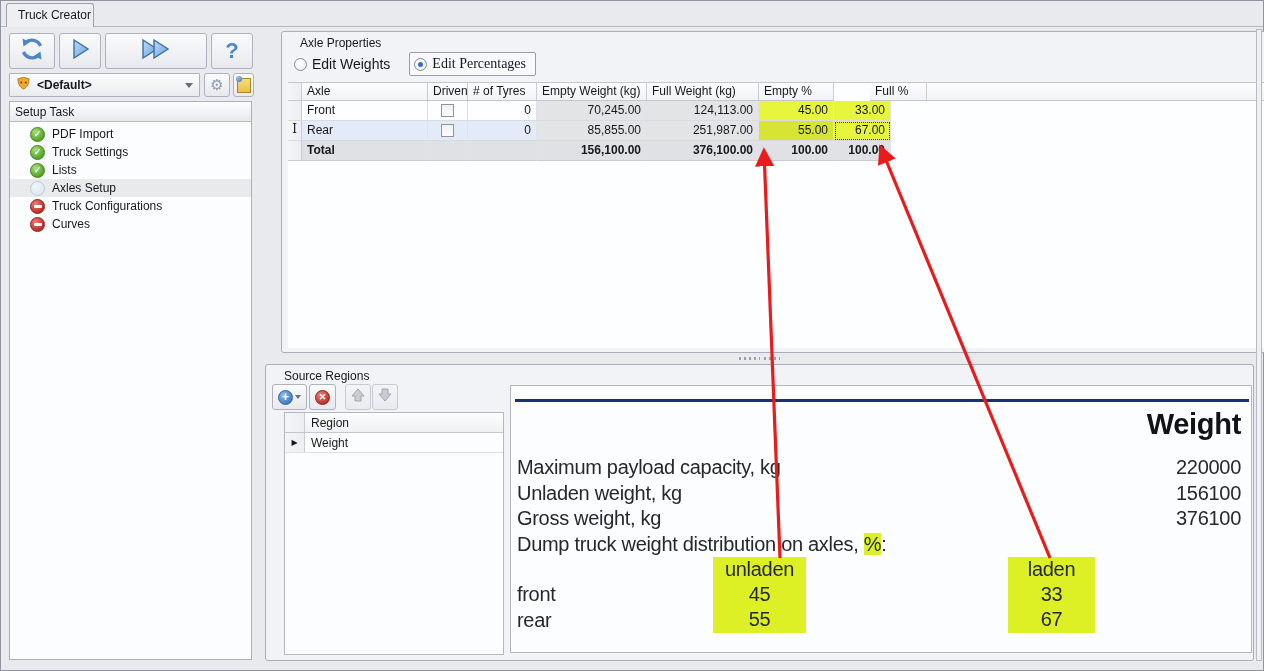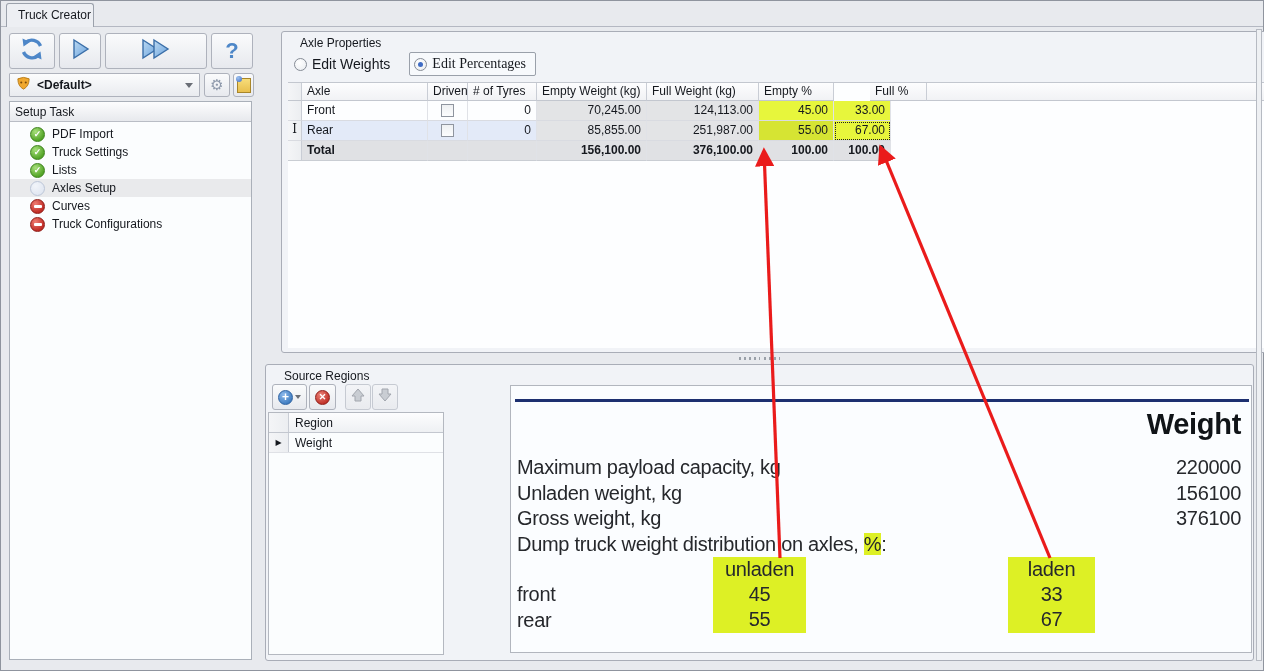--- a/index.html
+++ b/index.html
@@ -60,21 +60,21 @@
   .ibeam { font-family:"DejaVu Serif", serif; font-size:12px; }
 
   
   #splitter { position:absolute; left:264px; top:353px; width:989px; height:9px; display:flex; align-items:center; justify-content:center; }
   #splitter .grip { width:42px; height:3px; background:repeating-linear-gradient(90deg,#9aa0a8 0 1.5px, transparent 1.5px 5px); }
 
   
   .mini { width:15px; height:15px; border-radius:50%; display:flex; align-items:center; justify-content:center; color:#fff; font-weight:bold; }
   .mini.add { background:radial-gradient(circle at 35% 30%, #8db9ec, #3f7cc0 75%); border:1px solid #2e62a2; font-size:12px; line-height:12px; }
   .mini.del { background:radial-gradient(circle at 35% 30%, #ea8177, #c03028 75%); border:1px solid #8f1d18; font-size:9px; }
-  #region-list { position:absolute; left:2px; top:47px; width:176px; bottom:5px; background:#fbfdfe; border:1px solid #b4b8c0; font-size:12px; }
+  #region-list { position:absolute; left:18px; top:47px; width:220px; bottom:5px; background:#fbfdfe; border:1px solid #b4b8c0; font-size:12px; }
   #region-list .rrow { display:flex; height:20px; border-bottom:1px solid #dfe1e6; }
   #region-list .rrow.hdr2 { background:linear-gradient(#fdfdfe,#eef0f3); border-bottom:1px solid #c3c7cf; }
   #region-list .rind { width:20px; border-right:1px solid #c9cdd5; text-align:center; font-size:8px; padding-top:5px; background:linear-gradient(90deg,#f4f5f7,#eceef1); }
   #region-list .rlabel { padding:3px 0 0 6px; }
 
   
   #preview { position:absolute; left:244px; top:20px; width:742px; height:268px; background:#fbfdff; border:1px solid #b2b6be; letter-spacing:-0.3px; }
   #preview .rule { position:absolute; left:4px; top:13px; width:734px; height:3px; background:#1d3070; }
   #preview .heading { position:absolute; right:10px; top:22px; font-size:29px; font-weight:bold; color:#101418; }
   .specline { position:absolute; left:6px; right:10px; height:25px; font-size:20px; color:#26282c; display:flex; justify-content:space-between; }
@@ -176,27 +176,27 @@
           <span>Lists</span>
         </div>
         <div class="task-item sel">
           <span class="st-icon st-current"></span>
           <span>Axles Setup</span>
         </div>
         <div class="task-item">
           <span class="st-icon st-blocked">
             <i></i>
           </span>
-          <span>Curves</span>
+          <span>Truck Configurations</span>
         </div>
         <div class="task-item">
           <span class="st-icon st-blocked">
             <i></i>
           </span>
-          <span>Truck Configurations</span>
+          <span>Curves</span>
         </div>
       </div>
   </div>
 
   <div class="gpanel" style="left:280px;top:30px;width:989px;height:322px;">
     <div class="title">Axle Properties</div>
     <div id="modes">
         <div class="mode">
           <span class="radio"></span>
           <span>Edit Weights</span>

